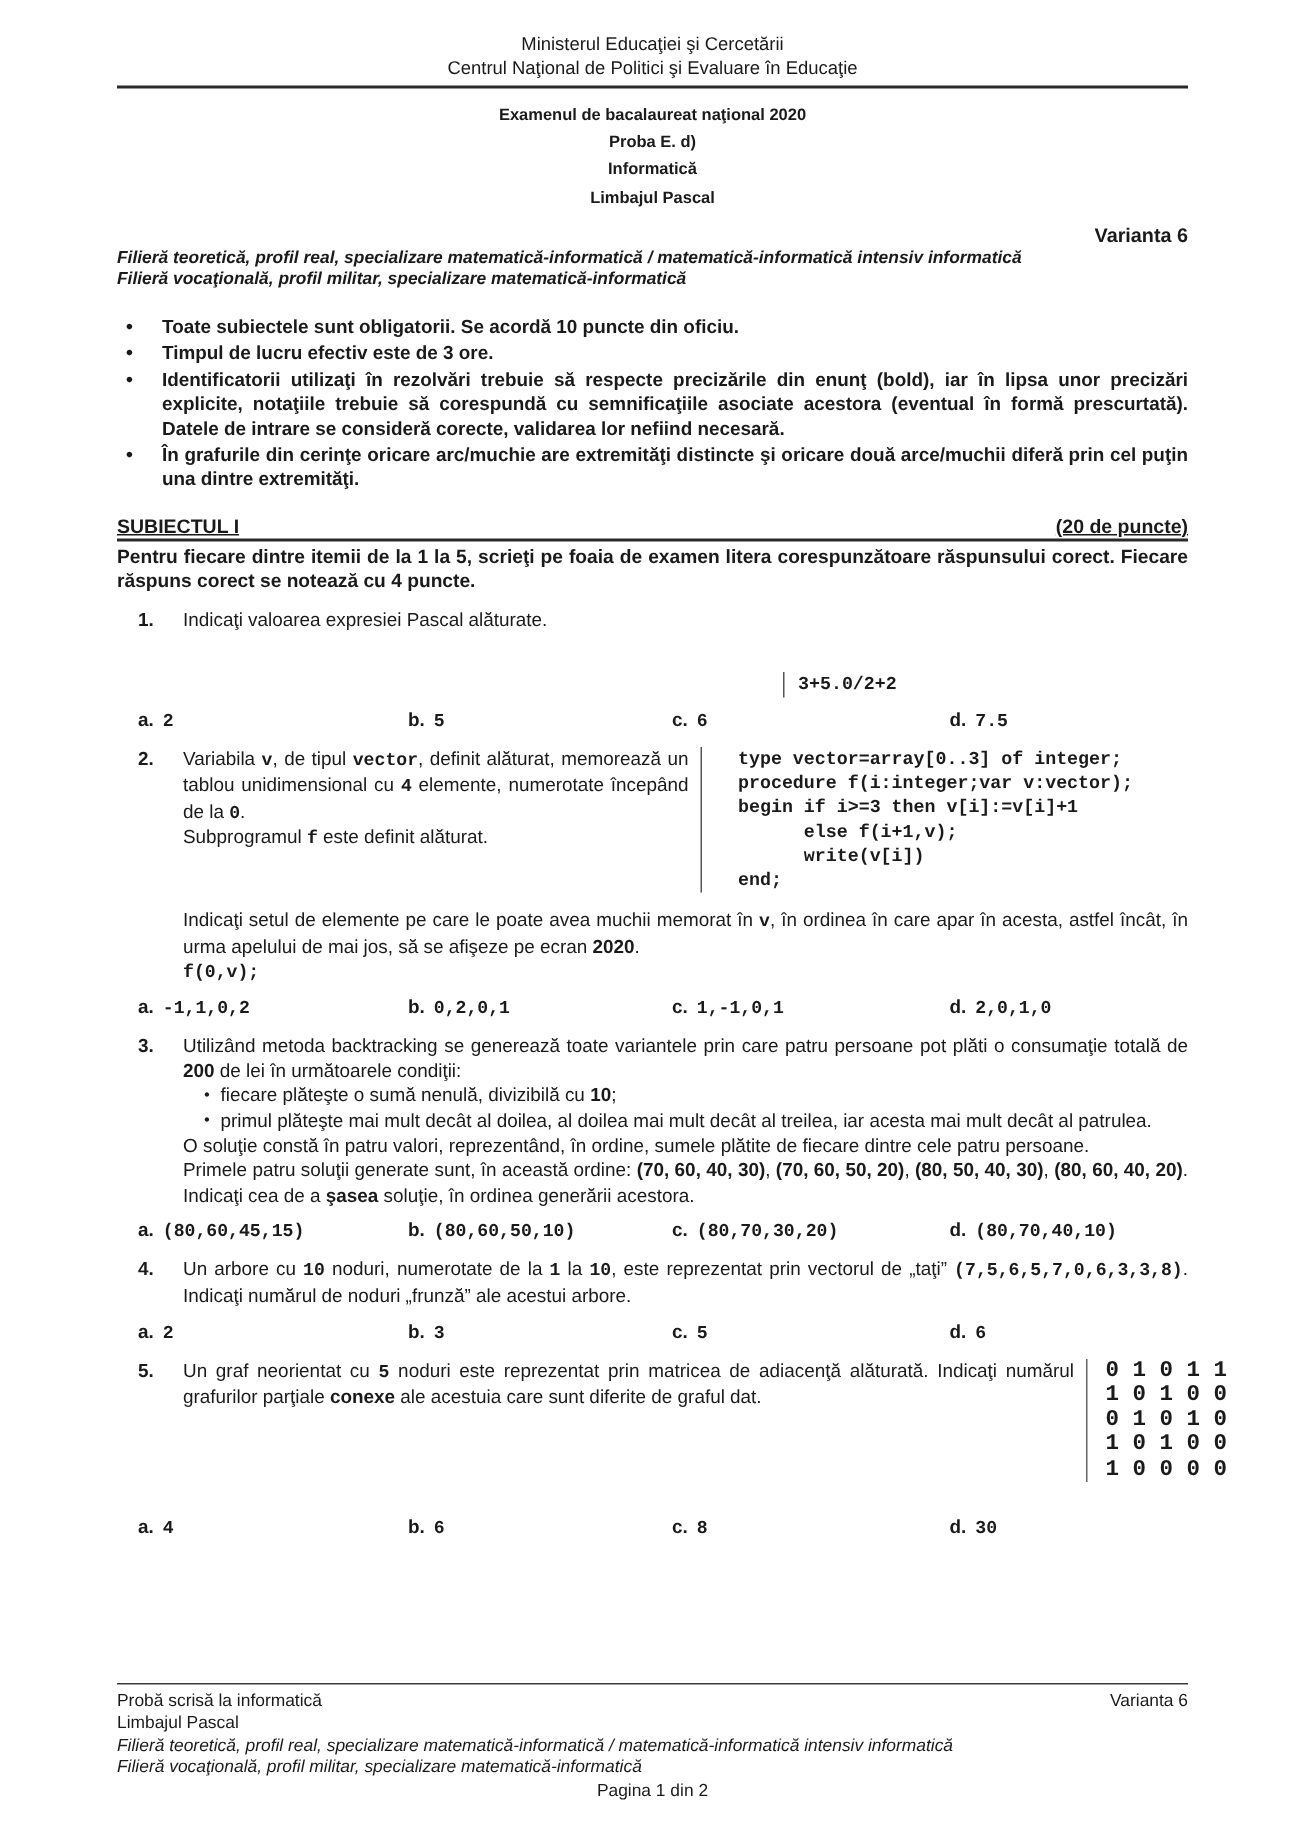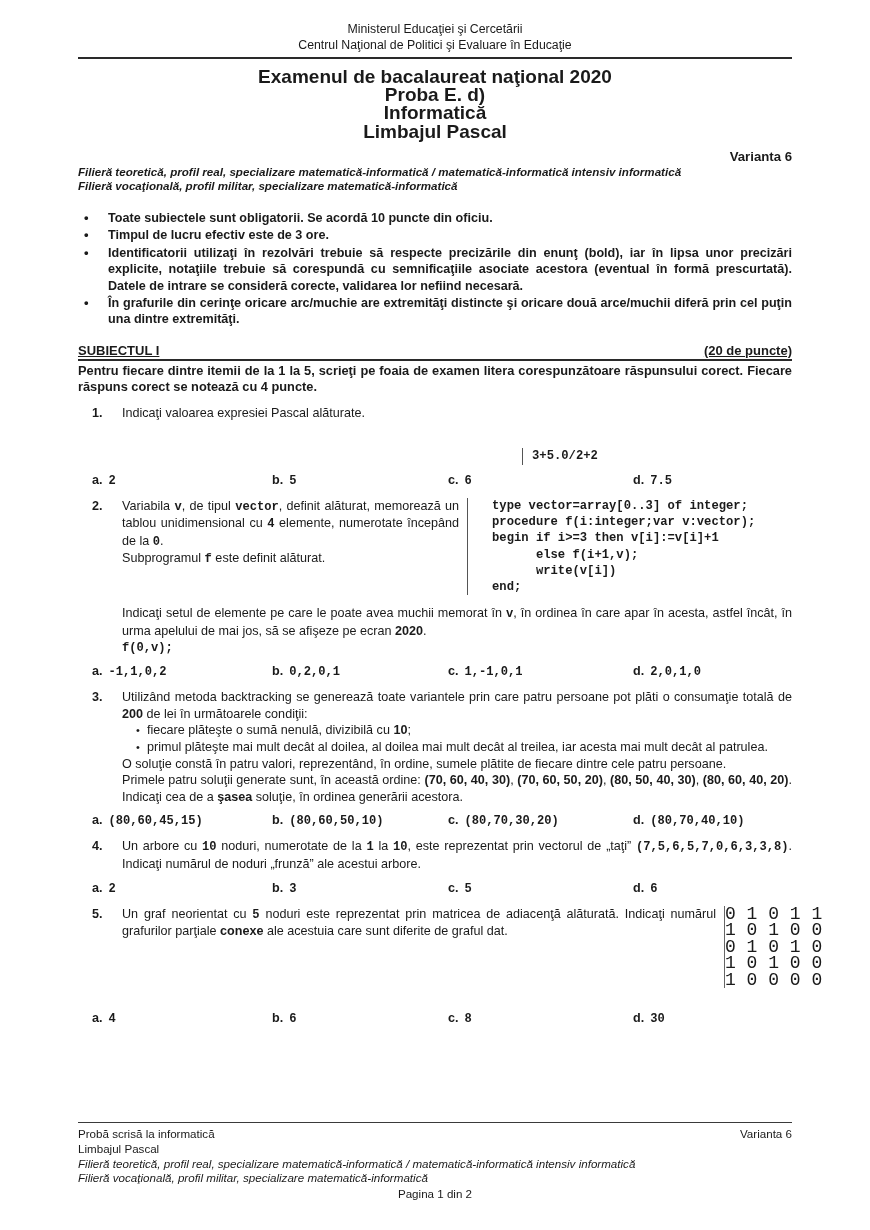--- a/index.html
+++ b/index.html
@@ -37,21 +37,21 @@
     padding-top: 22px;
   }
   .hr-top {
     border: 0;
     border-top: 2.2px solid #2a2a2a;
     margin: 4px 0 0 0;
   }
   .exam-title {
     text-align: center;
     font-weight: bold;
-    font-size: 19px;
+    font-size: 11px;
     line-height: 18.2px;
     margin-top: 9px;
   }
   .varianta-top {
     text-align: right;
     font-weight: bold;
     font-size: 13.2px;
     margin-top: 8px;
   }
   .filiera {
@@ -211,23 +211,24 @@
     font-size: 11px;
     line-height: 16.6px;
   }
   .sub-bullet .txt { flex: 1; text-align: justify; }
 
   
   .q5wrap { display: flex; }
   .q5text { flex: 0 0 602px; width: 602px; text-align: justify; padding-right: 8px; box-sizing: border-box; }
   .matrix {
     border-left: 1.6px solid #666;
+    padding-left: 12px;
     font-family: "Liberation Mono", "DejaVu Sans Mono", monospace;
-    font-weight: normal;
-    font-size: 18px;
+    font-weight: bold;
+    font-size: 15px;
     line-height: 16.5px;
     white-space: pre;
   }
 
   
   .footer {
     position: absolute;
     left: 78px;
     top: 1122px;
     width: 714px;

